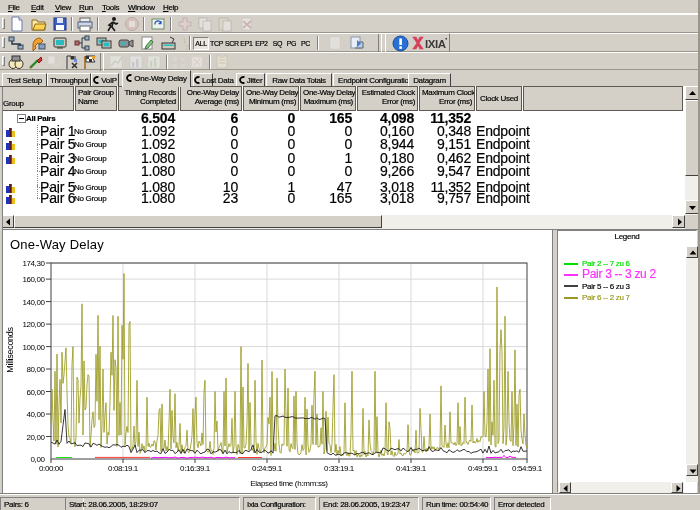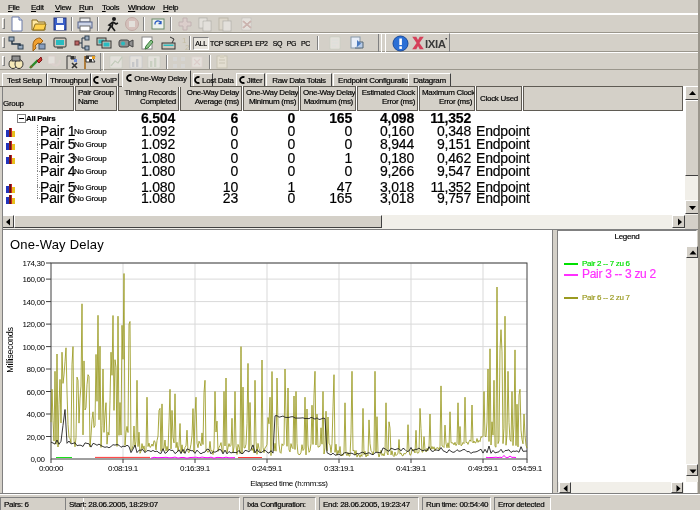--- a/index.html
+++ b/index.html
@@ -485,20 +485,21 @@
 <line x1="238" y1="457.5" x2="262" y2="457.5" stroke="#ff2020" stroke-width="0.9"></line>
 <line x1="56" y1="457.5" x2="72" y2="457.5" stroke="#00dd00" stroke-width="0.9"></line>
 <polyline points="51,442.1 53,443.0 55,444.1 57,440.0 59,444.3 61,441.3 63,425.3 65,409.5 67,443.3 69,441.0 71,443.9 73,443.4 75,442.7 77,445.7 79,445.2 81,445.3 83,446.5 85,442.9 87,443.4 89,443.8 91,447.1 93,443.4 95,444.0 97,445.3 99,444.1 101,445.5 103,446.6 105,447.3 107,446.8 109,447.8 111,446.5 113,444.7 115,445.1 117,444.5 119,445.2 121,447.3 123,446.1 125,446.7 127,445.2 129,446.5 131,452.6 133,449.1 135,445.0 137,452.6 139,450.2 141,450.2 143,449.5 145,452.7 147,450.7 149,450.6 151,451.6 153,450.4 155,451.7 157,451.1 159,452.9 161,453.5 163,448.7 165,453.4 167,452.2 169,449.3 171,450.4 173,450.4 175,453.6 177,452.1 179,449.8 181,453.6 183,449.3 185,453.4 187,448.9 189,449.7 191,450.7 193,450.7 195,453.4 197,450.1 199,452.3 201,453.8 203,452.5 205,452.1 207,449.1 209,449.6 211,453.8 213,451.7 215,452.2 217,451.2 219,449.6 221,449.8 223,453.9 225,450.1 227,453.9 229,451.5 231,453.0 233,452.2 235,452.6 237,452.5 239,450.4 241,453.4 243,453.5 245,450.4 247,450.8 249,451.9 251,449.4 253,444.9 255,452.9 257,449.4 259,452.0 261,452.8 263,451.3 265,450.1 267,452.2 269,453.2 271,450.6 273,453.1 275,415.8 277,415.7 279,417.2 281,416.7 283,416.0 285,417.3 287,417.5 289,417.4 291,416.8 293,416.7 295,418.0 297,418.1 299,418.1 301,418.0 303,417.8 305,418.6 307,418.4 309,418.7 311,417.4 313,418.0 315,419.2 317,417.8 319,419.5 321,419.1 323,418.1 325,418.5 327,452.7 329,453.9 331,454.9 333,453.1 335,455.2 337,454.8 339,454.1 341,455.5 343,454.1 345,452.5 347,452.9 349,453.7 351,453.1 353,453.8 355,455.1 357,453.3 359,454.0 361,452.7 363,452.1 365,453.9 367,453.4 369,452.7 371,454.0 373,454.7 375,452.8 377,452.2 379,452.6 381,452.9 383,447.9 385,448.8 387,450.3 389,451.3 391,448.2 393,448.9 395,449.8 397,448.9 399,448.7 401,450.9 403,448.2 405,449.5 407,451.5 409,451.0 411,447.5 413,451.2 415,449.3 417,449.4 419,448.0 421,449.8 423,450.7 425,449.9 427,451.1 429,446.7 431,450.5 433,451.6 435,449.8 437,450.1 439,450.7 441,447.5 443,450.7 445,451.6 447,452.8 449,449.7 451,451.3 453,452.4 455,451.8 457,449.7 459,451.3 461,450.9 463,449.6 465,449.6 467,451.7 469,451.5 471,453.4 473,452.1 475,452.0 477,451.5 479,450.4 481,449.2 483,453.1 485,449.3 487,452.7 489,446.0 491,453.3 493,450.4 495,452.9 497,452.3 499,451.8 501,449.3 503,452.6 505,450.6 507,450.4 509,449.8 511,452.5 513,451.0 515,451.4 517,450.9 519,452.3 521,446.7 523,451.3 525,451.2 527,451.0" fill="none" stroke="#202020" stroke-width="0.9"></polyline>
 </svg>
 <div class="abs" style="left:552px;top:230px;width:5px;height:263px;background:#d4d0c8;border-left:1px solid #808080;"></div>
 
 <div class="abs" style="left:557px;top:230px;width:140px;height:263px;background:#fff;border:1px solid #808080;border-right-color:#fff;border-bottom-color:#fff;">
  <div class="abs" style="left:0;top:1px;width:138px;text-align:center;font-size:8px;">Legend</div>
     <div class="abs" style="left:6px;top:27.19999999999999px;width:130px;height:11px;font-size:8px;line-height:11px;color:#00e000;"><span style="display:inline-block;width:14px;height:2px;background:#00e000;vertical-align:middle;margin-right:4px;"></span>Pair 2 -- 7 zu 6</div>
     <div class="abs" style="left:6px;top:38.39999999999998px;width:130px;height:11px;font-size:12px;line-height:11px;color:#ff30ff;"><span style="display:inline-block;width:14px;height:2px;background:#ff30ff;vertical-align:middle;margin-right:4px;"></span>Pair 3 -- 3 zu 2</div>
+    <div class="abs" style="left:6px;top:49.599999999999966px;width:130px;height:11px;font-size:8px;line-height:11px;color:#000;"><span style="display:inline-block;width:14px;height:2px;background:#404040;vertical-align:middle;margin-right:4px;"></span>Pair 5 -- 6 zu 3</div>
     <div class="abs" style="left:6px;top:60.799999999999955px;width:130px;height:11px;font-size:8px;line-height:11px;color:#9a9a20;"><span style="display:inline-block;width:14px;height:2px;background:#9a9a20;vertical-align:middle;margin-right:4px;"></span>Pair 6 -- 2 zu 7</div>
  <div class="abs" style="left:128px;top:15px;width:12px;height:236px;background:#f1efe9;">
   <div class="sbtn" style="left:0;top:0;width:12px;height:12px;"><svg width="12" height="12">
           <path d="M6 3.5l3.5 4h-7z" fill="#000"></path>
         </svg></div>
   <div class="sbtn" style="left:0;top:218px;width:12px;height:12px;"><svg width="12" height="12">
           <path d="M6 8.5L2.5 4.5h7z" fill="#000"></path>
         </svg></div>
  </div>
  <div class="abs" style="left:0;top:251px;width:126px;height:11px;background:#f1efe9;">

